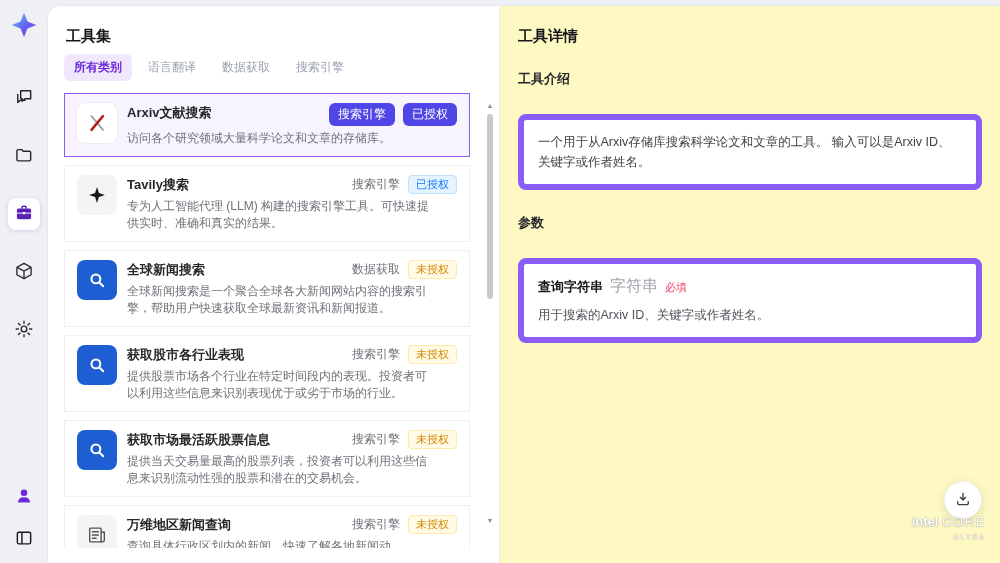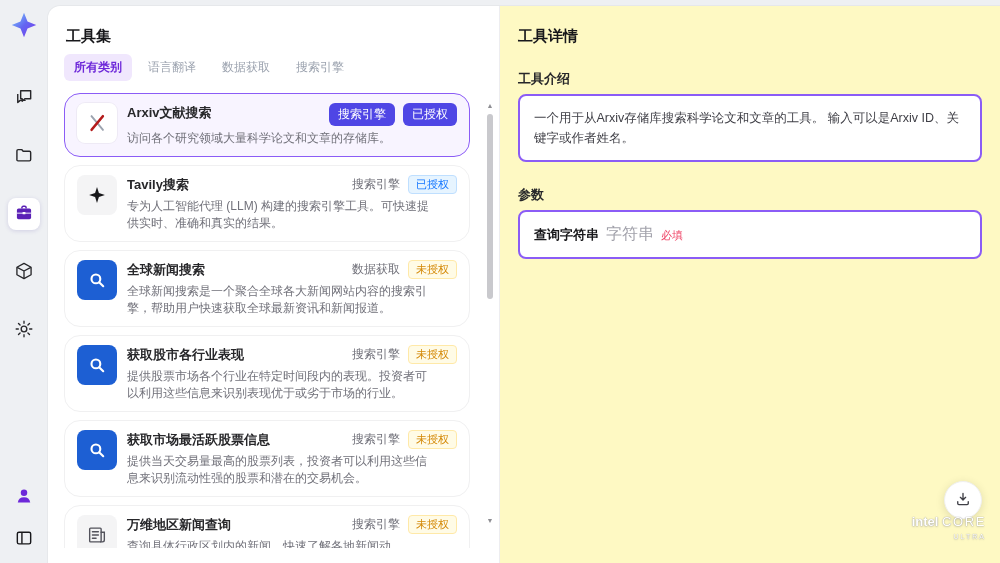--- a/index.html
+++ b/index.html
@@ -28,21 +28,21 @@
               border-right:1px solid #ededf0; }
   .page-title { font-size:15px; font-weight:700; color:#18181b; margin:5px 0 0 2px; }
   .tabs { margin-top:8px; display:flex; gap:6px; }
   .tab { font-size:12px; color:#9ca3af; padding:5px 10px; border:none; background:transparent;
          border-radius:6px; cursor:pointer; font-family:inherit; white-space:nowrap; }
   .tab.active { color:#6d28d9; background:#f0e7fd; font-weight:700; }
 
   .cards { margin-top:12px; display:flex; flex-direction:column; gap:8px;
            height:calc(100% - 86px); overflow:hidden; padding-right:13px; }
   .card { display:flex; gap:10px; padding:9px 12px; background:#fff;
-          border:1px solid #f0f0f1; border-radius:16px; cursor:pointer; flex:none; }
+          border:1px solid #f0f0f1; border-radius:0; cursor:pointer; flex:none; }
   .card.selected { border:1.5px solid #8b5cf6; background:#f8f4ff; }
   .card-icon { width:40px; height:40px; border-radius:8px; flex:none;
                display:flex; align-items:center; justify-content:center; }
   .icon-arxiv { background:#ffffff; box-shadow:0 0 0 1px rgba(0,0,0,.04); }
   .icon-sparkle { background:#f4f4f5; }
   .icon-search-blue { background:#1d5fd3; }
   .icon-newspaper { background:#f4f4f5; }
   .card-body { flex:1; min-width:0; }
   .card-top { display:flex; align-items:flex-start; }
   .card-title { font-size:13px; font-weight:700; color:#27272a; flex:1; padding-top:1px; }
@@ -59,21 +59,21 @@
   .scrollbar { position:absolute; right:4px; top:96px; bottom:38px; width:10px;
                display:flex; flex-direction:column; align-items:center; }
   .scroll-arrow { font-size:7px; color:#8e8e93; line-height:8px; }
   .scroll-thumb { width:6px; height:185px; background:#c9c9cd; border-radius:3px; margin-top:4px; }
   .scroll-arrow.down { margin-top:auto; }
 
   
   .detail-col { flex:1; background:#fef9c3; padding:16px 18px; }
   .details-title { font-size:15px; font-weight:700; color:#18181b; margin-top:5px; }
   .section-heading { font-size:13px; font-weight:700; color:#27272a; margin-top:24px; }
-  .box { margin-top:6px; background:#fff; border:2px solid #8b5cf6; border-radius:8px;
+  .box { margin-top:26px; background:#fff; border:6px solid #8b5cf6; border-radius:8px;
          padding:12px 14px; }
   .box p { font-size:12.5px; color:#3f3f46; line-height:1.6; }
   .param-head { display:flex; align-items:baseline; gap:7px; }
   .pname { font-size:13px; font-weight:700; color:#18181b; }
   .ptype { font-size:16px; color:#a1a1aa; }
   .preq { font-size:11px; color:#ef4466; }
   .pdesc { margin-top:8px; color:#52525b !important; }
 
   
   .fab { position:absolute; right:18px; bottom:44px; width:38px; height:38px; border-radius:50%;
@@ -285,20 +285,21 @@
       <div class="box">
         <p>一个用于从Arxiv存储库搜索科学论文和文章的工具。 输入可以是Arxiv ID、关键字或作者姓名。</p>
       </div>
       <h3 class="section-heading">参数</h3>
       <div class="box">
         <div class="param-head">
           <span class="pname">查询字符串</span>
           <span class="ptype">字符串</span>
           <span class="preq">必填</span>
         </div>
+        <p class="pdesc">用于搜索的Arxiv ID、关键字或作者姓名。</p>
       </div>
     </section>
   </main>
 
   <button class="fab">
     <span>
       <svg width="18" height="18" viewBox="0 0 24 24" fill="none" stroke="#3f3f46" stroke-width="1.8" stroke-linecap="round" stroke-linejoin="round">
         <path d="M12 4.5v8.5M8.5 9.8 12 13.3l3.5-3.5"></path>
           <path d="M5 15.5V18a1.5 1.5 0 0 0 1.5 1.5h11A1.5 1.5 0 0 0 19 18v-2.5"></path>
       </svg>

